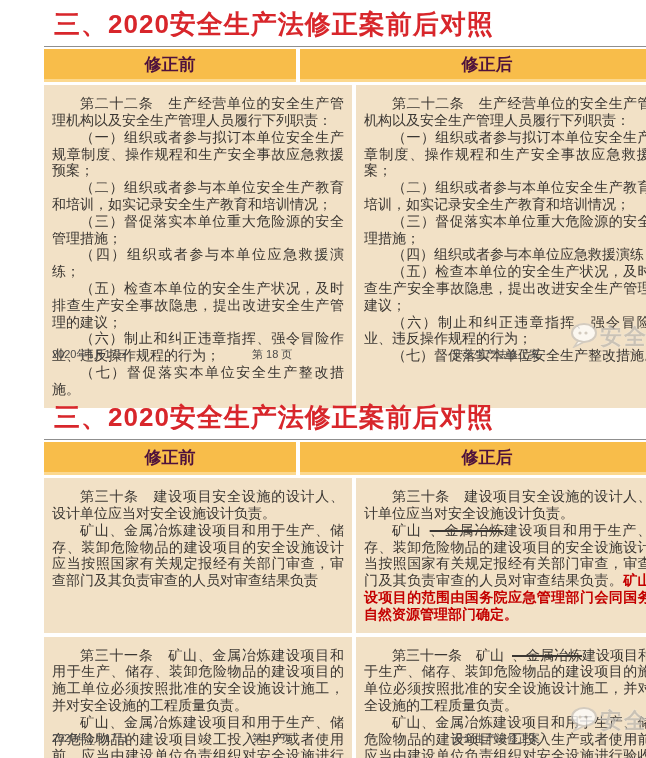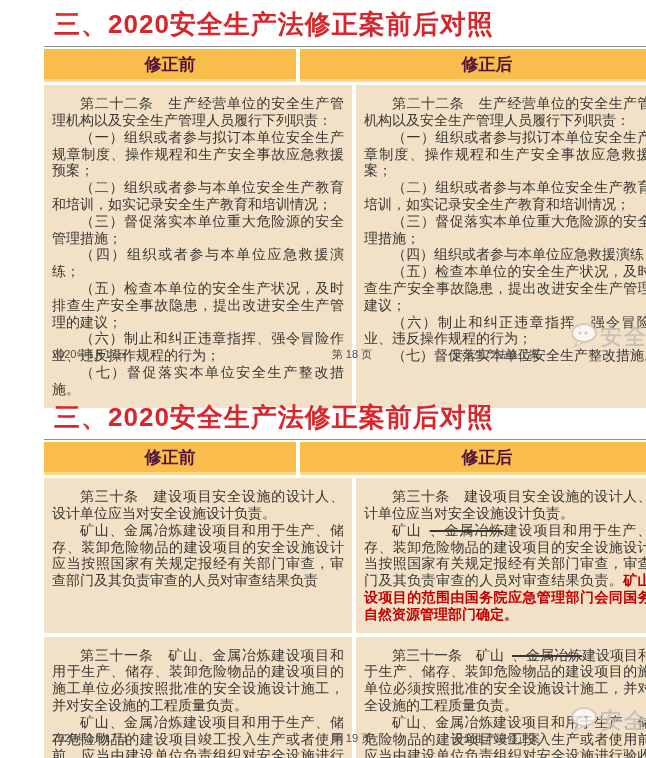--- a/index.html
+++ b/index.html
@@ -64,21 +64,21 @@
     left: 0; right: 14px;
     display: flex;
     align-items: baseline;
     font-size: 11px;
     color: #4a4a4a;
     padding: 0 16px;
   }
   .slide-1 .slide-footer { bottom: 14px; }
   .slide-2 .slide-footer { bottom: 12px; }
   .footer-date { width: 200px; }
-  .footer-page { flex: 1; text-align: center; }
+  .footer-page { flex: 1; }
   .footer-doc  { width: 200px; text-align: left; padding-right: 18px; }
   .watermark {
     position: absolute;
     right: 10px;
     display: flex;
     align-items: center;
     gap: 2px;
     opacity: 0.75;
     pointer-events: none;
   }

